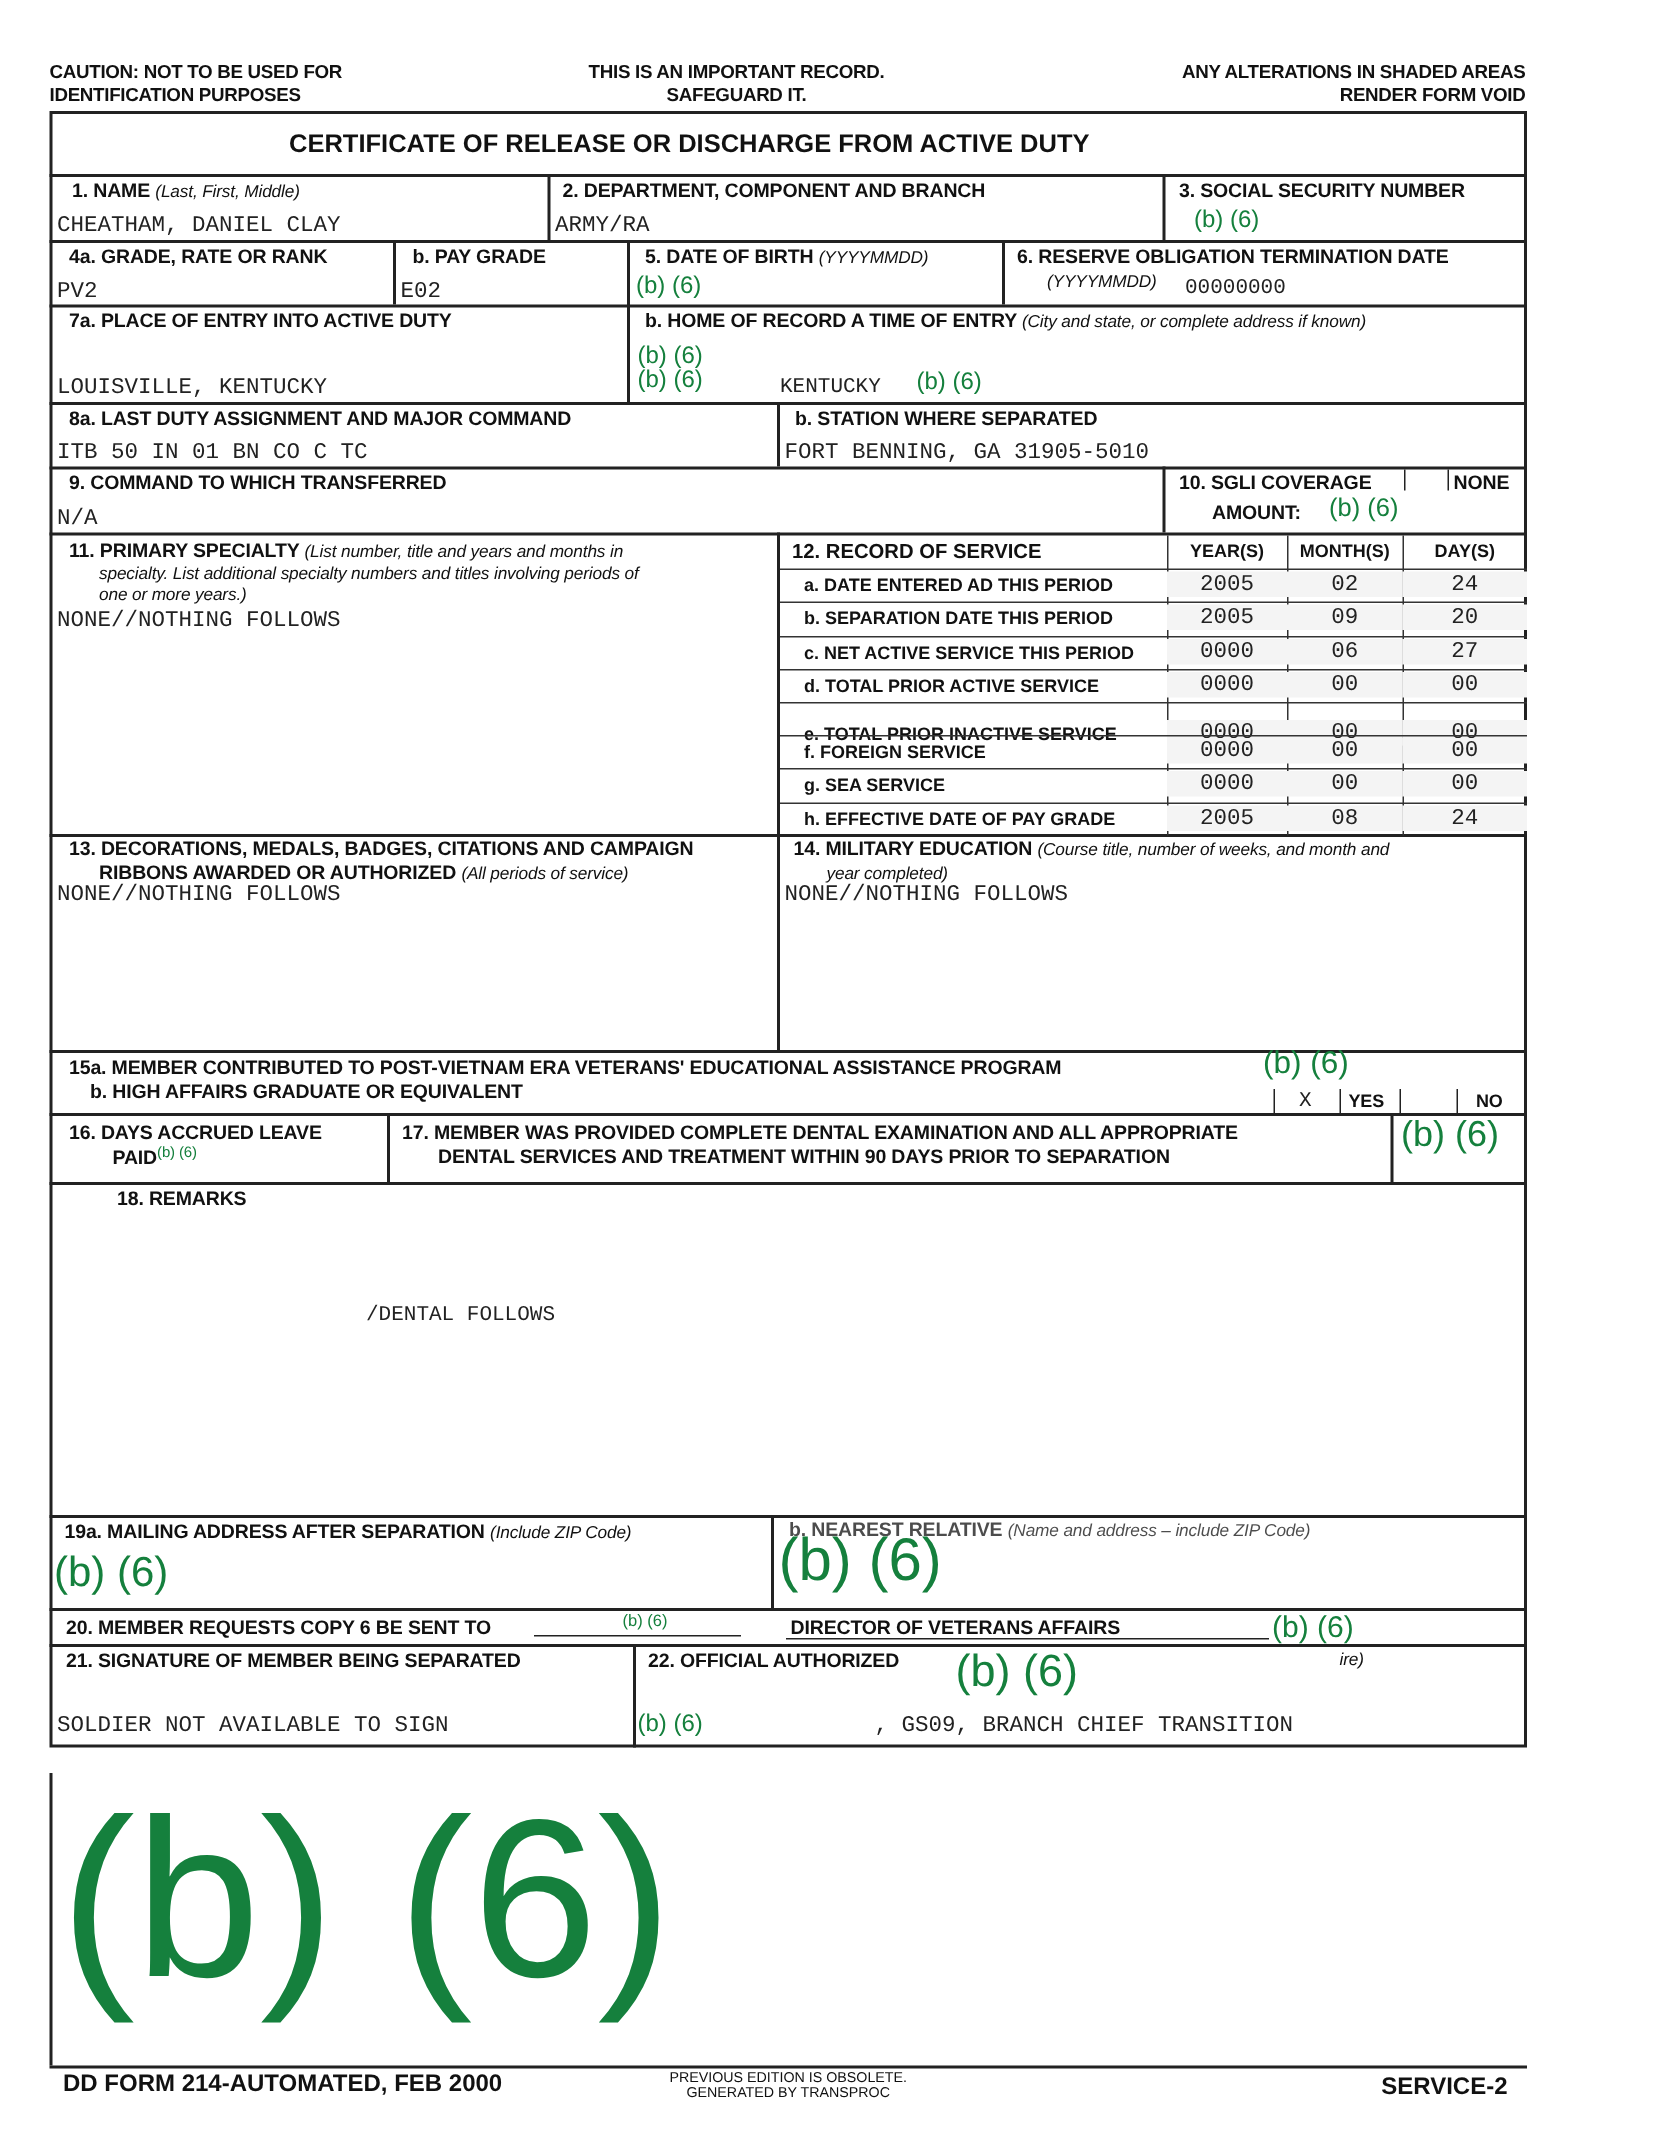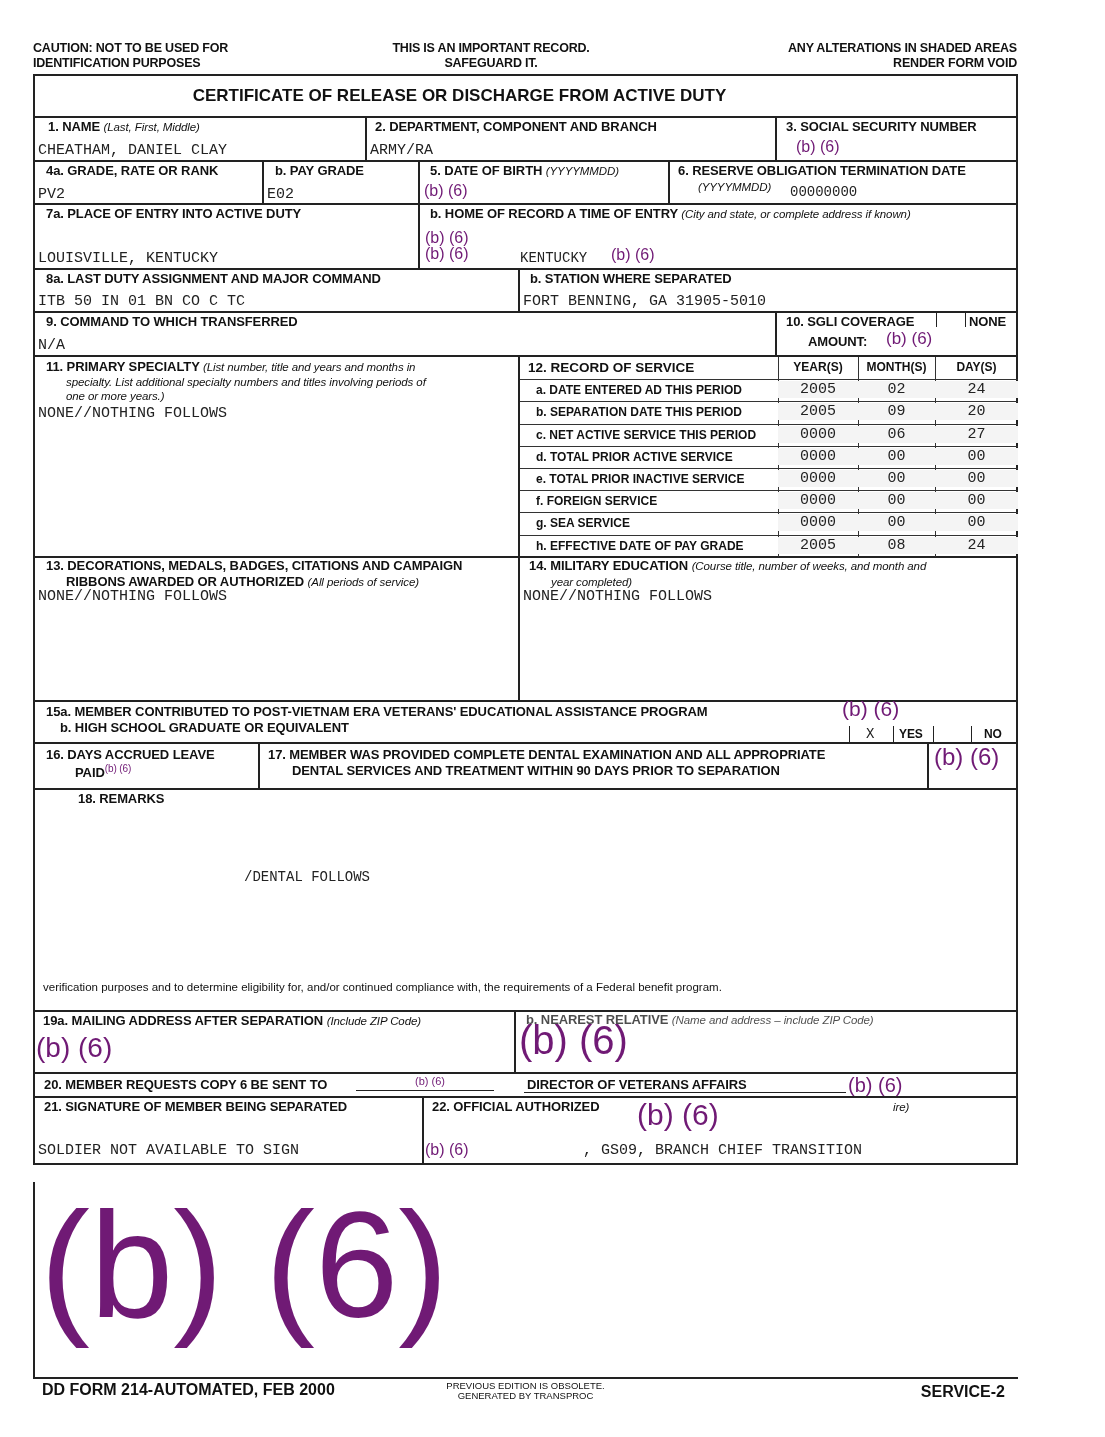--- a/index.html
+++ b/index.html
@@ -2,21 +2,21 @@
 <html><head>
 <meta charset="utf-8">
 <style>
   html, body { margin:0; padding:0; background:#ffffff; }
   body { width:1105px; height:1437px; position:relative; overflow:hidden; font-family:"Liberation Sans", sans-serif; color:#111; }
   .abs { position:absolute; }
   .hdr { font-weight:bold; font-size:12.5px; line-height:15px; letter-spacing:-0.2px; }
   .lbl { font-weight:bold; font-size:13px; letter-spacing:-0.1px; white-space:nowrap; }
   .lbl i { font-weight:normal; font-size:11.5px; }
   .val { font-family:"Liberation Mono", monospace; font-size:15px; color:#222; white-space:nowrap; }
-  .red { color:#701a75; font-family:"Liberation Sans", sans-serif; white-space:nowrap; }
+  .red { color:#15803d; font-family:"Liberation Sans", sans-serif; white-space:nowrap; }
   .box { position:absolute; border:2px solid #222; box-sizing:border-box; }
   .hl { position:absolute; height:0; border-top:2px solid #222; }
   .vl { position:absolute; width:0; border-left:2px solid #222; }
   .thin { border-width:1px; }
   .svc-lbl { font-weight:bold; font-size:12px; white-space:nowrap; }
 </style>
 </head>
 <body>
 
 <div class="abs hdr" style="left:33px;top:41px;">
@@ -141,21 +141,21 @@
         <div class="val" style="position: absolute; left: 415px; top: 2px; width: 83px; text-align: center; background: rgb(244, 244, 244);">27</div>
       </div>
       <div style="position: absolute; left: 0px; top: 88.8px; width: 498px; border-top: 1px solid rgb(51, 51, 51);"></div>
       <div style="position: absolute; left: 0px; top: 88.8px; width: 498px; height: 22.2px;">
         <div class="svc-lbl" style="position: absolute; left: 16px; top: 4px;">d. TOTAL PRIOR ACTIVE SERVICE</div>
         <div class="val" style="position: absolute; left: 258px; top: 2px; width: 80px; text-align: center; background: rgb(244, 244, 244);">0000</div>
         <div class="val" style="position: absolute; left: 338px; top: 2px; width: 77px; text-align: center; background: rgb(244, 244, 244);">00</div>
         <div class="val" style="position: absolute; left: 415px; top: 2px; width: 83px; text-align: center; background: rgb(244, 244, 244);">00</div>
       </div>
       <div style="position: absolute; left: 0px; top: 111px; width: 498px; border-top: 1px solid rgb(51, 51, 51);"></div>
-      <div style="position: absolute; left: 0px; top: 111px; width: 498px; height: 22.2px;">
+      <div style="position: absolute; left: 0px; top: 121px; width: 498px; height: 22.2px;">
         <div class="svc-lbl" style="position: absolute; left: 16px; top: 4px;">e. TOTAL PRIOR INACTIVE SERVICE</div>
         <div class="val" style="position: absolute; left: 258px; top: 2px; width: 80px; text-align: center; background: rgb(244, 244, 244);">0000</div>
         <div class="val" style="position: absolute; left: 338px; top: 2px; width: 77px; text-align: center; background: rgb(244, 244, 244);">00</div>
         <div class="val" style="position: absolute; left: 415px; top: 2px; width: 83px; text-align: center; background: rgb(244, 244, 244);">00</div>
       </div>
       <div style="position: absolute; left: 0px; top: 133.2px; width: 498px; border-top: 1px solid rgb(51, 51, 51);"></div>
       <div style="position: absolute; left: 0px; top: 133.2px; width: 498px; height: 22.2px;">
         <div class="svc-lbl" style="position: absolute; left: 16px; top: 4px;">f. FOREIGN SERVICE</div>
         <div class="val" style="position: absolute; left: 258px; top: 2px; width: 80px; text-align: center; background: rgb(244, 244, 244);">0000</div>
         <div class="val" style="position: absolute; left: 338px; top: 2px; width: 77px; text-align: center; background: rgb(244, 244, 244);">00</div>
@@ -179,21 +179,21 @@
 </div>
 
 <div class="abs lbl" style="left:46px;top:558px;">13. DECORATIONS, MEDALS, BADGES, CITATIONS AND CAMPAIGN</div>
 <div class="abs lbl" style="left:66px;top:574px;"><span>RIBBONS AWARDED OR AUTHORIZED</span> <i>(All periods of service)</i></div>
 <div class="abs val" style="left:38px;top:588px;">NONE//NOTHING FOLLOWS</div>
 <div class="abs lbl" style="left:529px;top:558px;"><span>14. MILITARY EDUCATION</span> <i>(Course title, number of weeks, and month and</i></div>
 <div class="abs lbl" style="left:551px;top:574px;"><i>year completed)</i></div>
 <div class="abs val" style="left:523px;top:588px;">NONE//NOTHING FOLLOWS</div>
 
 <div class="abs lbl" style="left:46px;top:704px;">15a. MEMBER CONTRIBUTED TO POST-VIETNAM ERA VETERANS' EDUCATIONAL ASSISTANCE PROGRAM</div>
-<div class="abs lbl" style="left:60px;top:720px;">b. HIGH SCHOOL GRADUATE OR EQUIVALENT</div>
+<div class="abs lbl" style="left:60px;top:720px;">b. HIGH AFFAIRS GRADUATE OR EQUIVALENT</div>
 <div class="abs red" style="left:842px;top:697px;font-size:21px;">(b) (6)</div>
 <div class="vl thin" style="left:849px;top:726px;height:16px;"></div>
 <div class="abs val" style="left:866px;top:726px;font-size:14px;">X</div>
 <div class="vl thin" style="left:893px;top:726px;height:16px;"></div>
 <div class="abs lbl" style="left:899px;top:727px;font-size:12px;">YES</div>
 <div class="vl thin" style="left:933px;top:726px;height:16px;"></div>
 <div class="vl thin" style="left:971px;top:726px;height:16px;"></div>
 <div class="abs lbl" style="left:984px;top:727px;font-size:12px;">NO</div>
 
 <div class="abs lbl" style="left:46px;top:747px;">16.  DAYS ACCRUED LEAVE</div>
@@ -201,21 +201,20 @@
 <div class="abs lbl" style="left:268px;top:747px;">17.  MEMBER WAS PROVIDED COMPLETE DENTAL EXAMINATION AND ALL APPROPRIATE</div>
 <div class="abs lbl" style="left:292px;top:763px;">DENTAL SERVICES AND TREATMENT WITHIN 90 DAYS PRIOR TO SEPARATION</div>
 <div class="abs red" style="left:934px;top:743px;font-size:24px;">(b) (6)</div>
 
 <div class="abs lbl" style="left:78px;top:791px;">18.  REMARKS</div>
 <div class="abs val" style="left:38px;top:806px;font-size:14.5px;line-height:16px;">
 </div>
 <div class="abs val" style="left:244px;top:869px;font-size:14px;">/DENTAL FOLLOWS</div>
 
 <div class="abs" style="left:43px;top:980px;font-size:11.5px;line-height:14px;white-space:nowrap;">
-  <div>verification purposes and to determine eligibility for, and/or continued compliance with, the requirements of a Federal benefit program.</div>
 </div>
 
 <div class="abs lbl" style="left:43px;top:1013px;"><span>19a. MAILING ADDRESS AFTER SEPARATION</span> <i>(Include ZIP Code)</i></div>
 <div class="abs red" style="left:36px;top:1032px;font-size:28px;">(b) (6)</div>
 <div class="abs lbl" style="left:526px;top:1012px;opacity:0.75;"><span>b.  NEAREST RELATIVE</span> <i>(Name and address – include ZIP Code)</i></div>
 <div class="abs red" style="left:519px;top:1018px;font-size:40px;">(b) (6)</div>
 
 <div class="abs lbl" style="left:44px;top:1077px;">20.  MEMBER REQUESTS COPY 6 BE SENT TO</div>
 <div class="hl thin" style="left:356px;top:1090px;width:138px;"></div>
 <div class="abs red" style="left:415px;top:1075px;font-size:11px;">(b) (6)</div>

